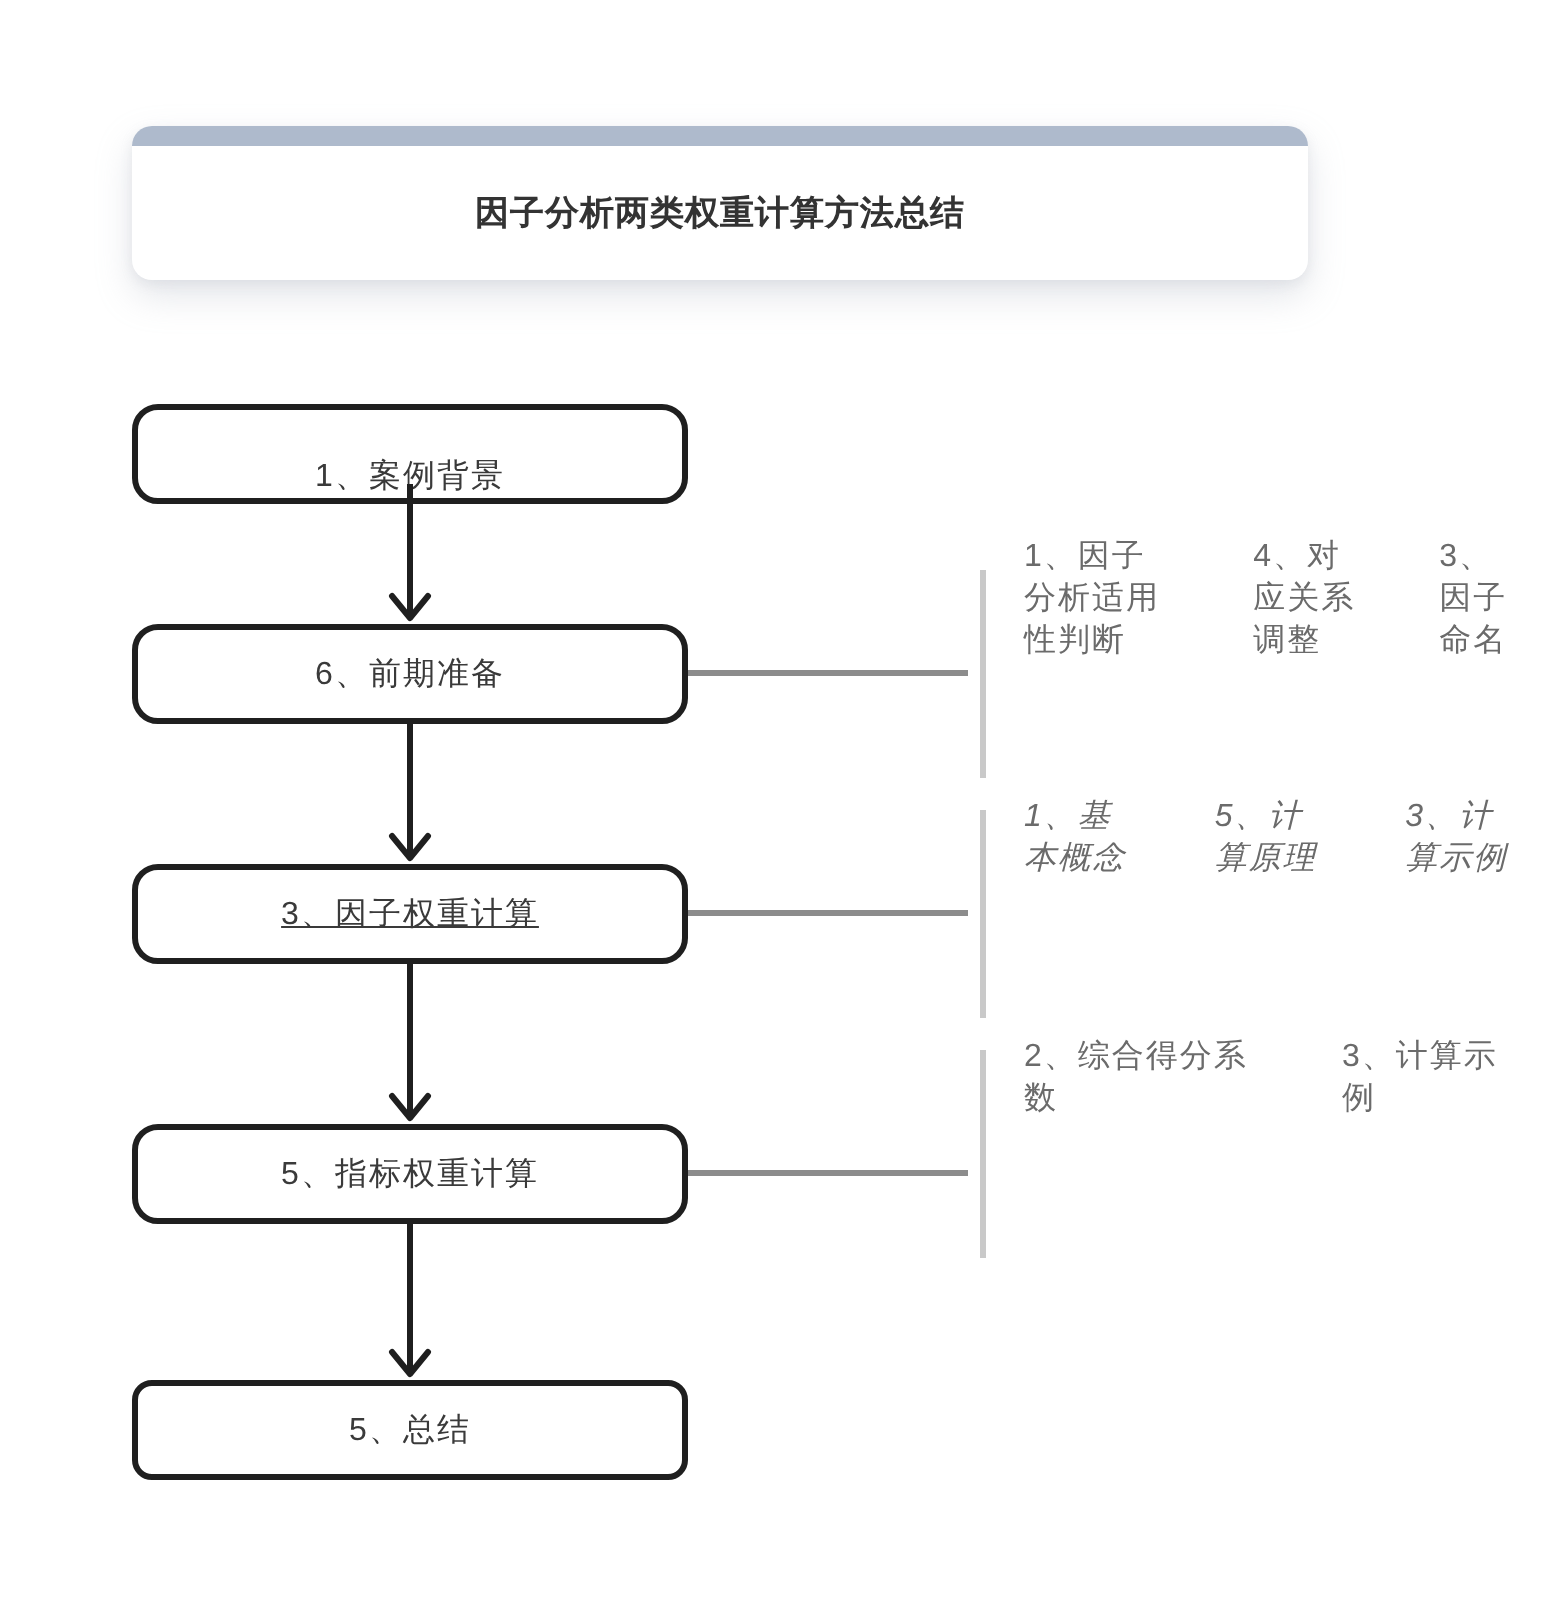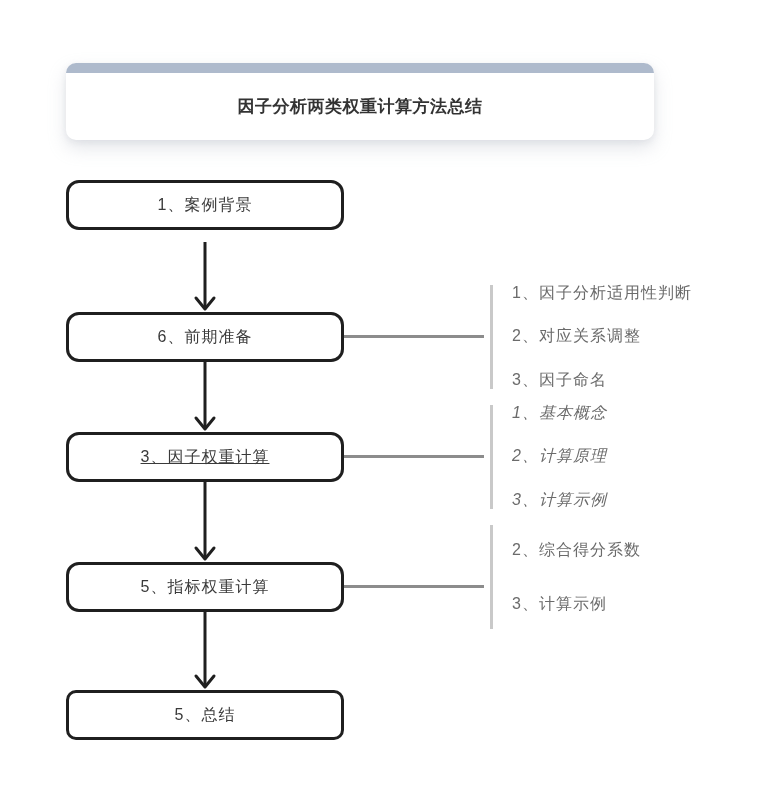--- a/index.html
+++ b/index.html
@@ -43,21 +43,21 @@
   .node{
     position:absolute;left:66px;width:278px;height:50px;
     background:#ffffff;
     border:3px solid var(--node-border);
     border-radius:13px;
     box-sizing:border-box;
     display:flex;align-items:center;justify-content:center;
     font-size:16px;color:var(--node-text);
     letter-spacing:1px;
   }
-  .node-1{top:180px;}
+  .node-1{top:202px;align-items:flex-end;}
   .node-2{top:312px;}
   .node-3{top:432px;text-decoration:underline;}
   .node-4{top:562px;}
   .node-5{top:690px;border-radius:10px;}
 
   
   .arrow{position:absolute;left:193px;width:24px;}
   .arrow svg{display:block;}
   .arrow-1{top:242px;height:70px;}
   .arrow-2{top:362px;height:70px;}
@@ -69,21 +69,21 @@
     position:absolute;left:344px;width:140px;height:3px;
     background:var(--connector);
   }
   .connector-2{top:335px;}
   .connector-3{top:455px;}
   .connector-4{top:585px;}
 
   
   .anno-group{
     position:absolute;left:490px;width:270px;height:114px;
-    display:flex;flex-direction:column;justify-content:center;gap:16px;
+    display:flex;justify-content:flex-start;gap:16px;
   }
   .anno-group-2{top:280px;}
   .anno-group-3{top:400px;font-style:italic;}
   .anno-group-4{top:520px;}
   .anno-divider{
     position:absolute;left:0;top:5px;bottom:5px;width:3px;
     background:var(--divider);
   }
   .anno-item{
     height:38px;display:flex;align-items:center;
@@ -143,28 +143,28 @@
     </svg>
   </div>
 
   <div class="connector connector-2"></div>
   <div class="connector connector-3"></div>
   <div class="connector connector-4"></div>
 
   <div class="anno-group anno-group-2">
     <div class="anno-divider"></div>
     <div class="anno-item">1、因子分析适用性判断</div>
-    <div class="anno-item">2、对应关系调整</div>
+    <div class="anno-item">4、对应关系调整</div>
     <div class="anno-item">3、因子命名</div>
   </div>
 
   <div class="anno-group anno-group-3">
     <div class="anno-divider"></div>
     <div class="anno-item">1、基本概念</div>
-    <div class="anno-item">2、计算原理</div>
+    <div class="anno-item">5、计算原理</div>
     <div class="anno-item">3、计算示例</div>
   </div>
 
   <div class="anno-group anno-group-4">
     <div class="anno-divider"></div>
     <div class="anno-item">2、综合得分系数</div>
     <div class="anno-item">3、计算示例</div>
   </div>
 
 </div>

